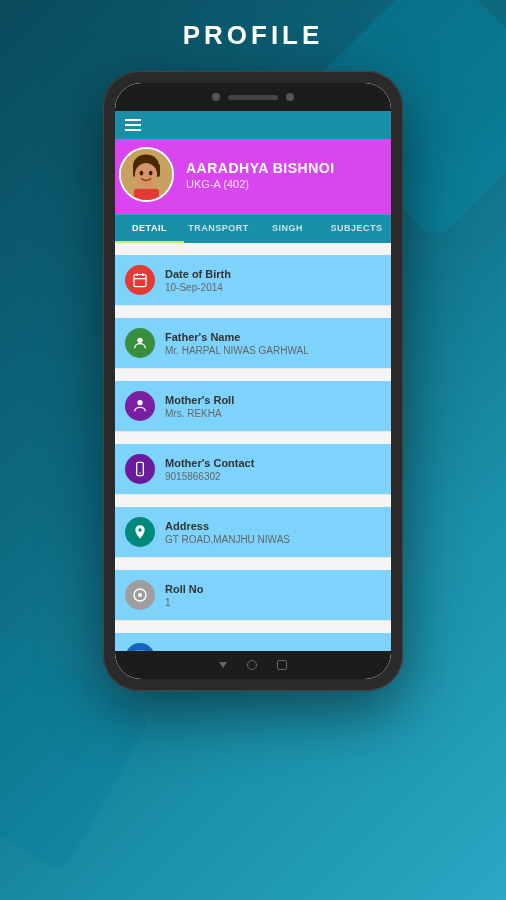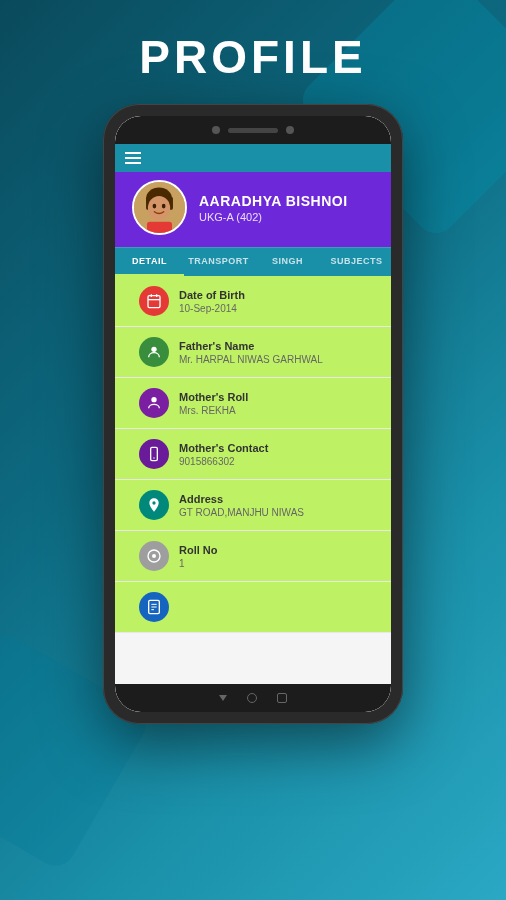--- a/index.html
+++ b/index.html
@@ -37,24 +37,24 @@
       left: -60px;
       width: 180px;
       height: 180px;
       background: rgba(0,120,150,0.25);
       transform: rotate(30deg);
       border-radius: 20px;
     }
 
     .page-title {
       color: white;
-      font-size: 46px;
+      font-size: 26px;
       font-weight: 900;
       letter-spacing: 4px;
-      margin-top: 30px;
+      margin-top: 20px;
       margin-bottom: 20px;
       z-index: 2;
     }
 
     
     .phone-frame {
       width: 300px;
       height: 620px;
       background: #2a2a2a;
       border-radius: 36px;
@@ -119,22 +119,22 @@
 
     .hamburger-icon span {
       width: 16px;
       height: 2px;
       background: white;
       display: block;
     }
 
     
     .profile-section {
-      background: #6d28d9;
-      padding: 8px 17px 12px;
+      background: #d946ef;
+      padding: 8px 4px 12px;
       display: flex;
       align-items: center;
       gap: 12px;
       flex-shrink: 0;
     }
 
     .avatar-container {
       width: 55px;
       height: 55px;
       border-radius: 50%;
@@ -193,23 +193,24 @@
     .content-list {
       flex: 1;
       overflow-y: auto;
       background: #f5f5f5;
     }
 
     .list-item {
       display: flex;
       align-items: center;
       gap: 10px;
-      padding: 10px 24px;
-      background: #bef264;
+      padding: 10px 10px;
+      background: #7dd3fc;
       border-bottom: 1px solid #e8e8e8;
+      margin-top: 12px;
     }
 
     .item-icon {
       width: 30px;
       height: 30px;
       border-radius: 50%;
       display: flex;
       align-items: center;
       justify-content: center;
       flex-shrink: 0;

